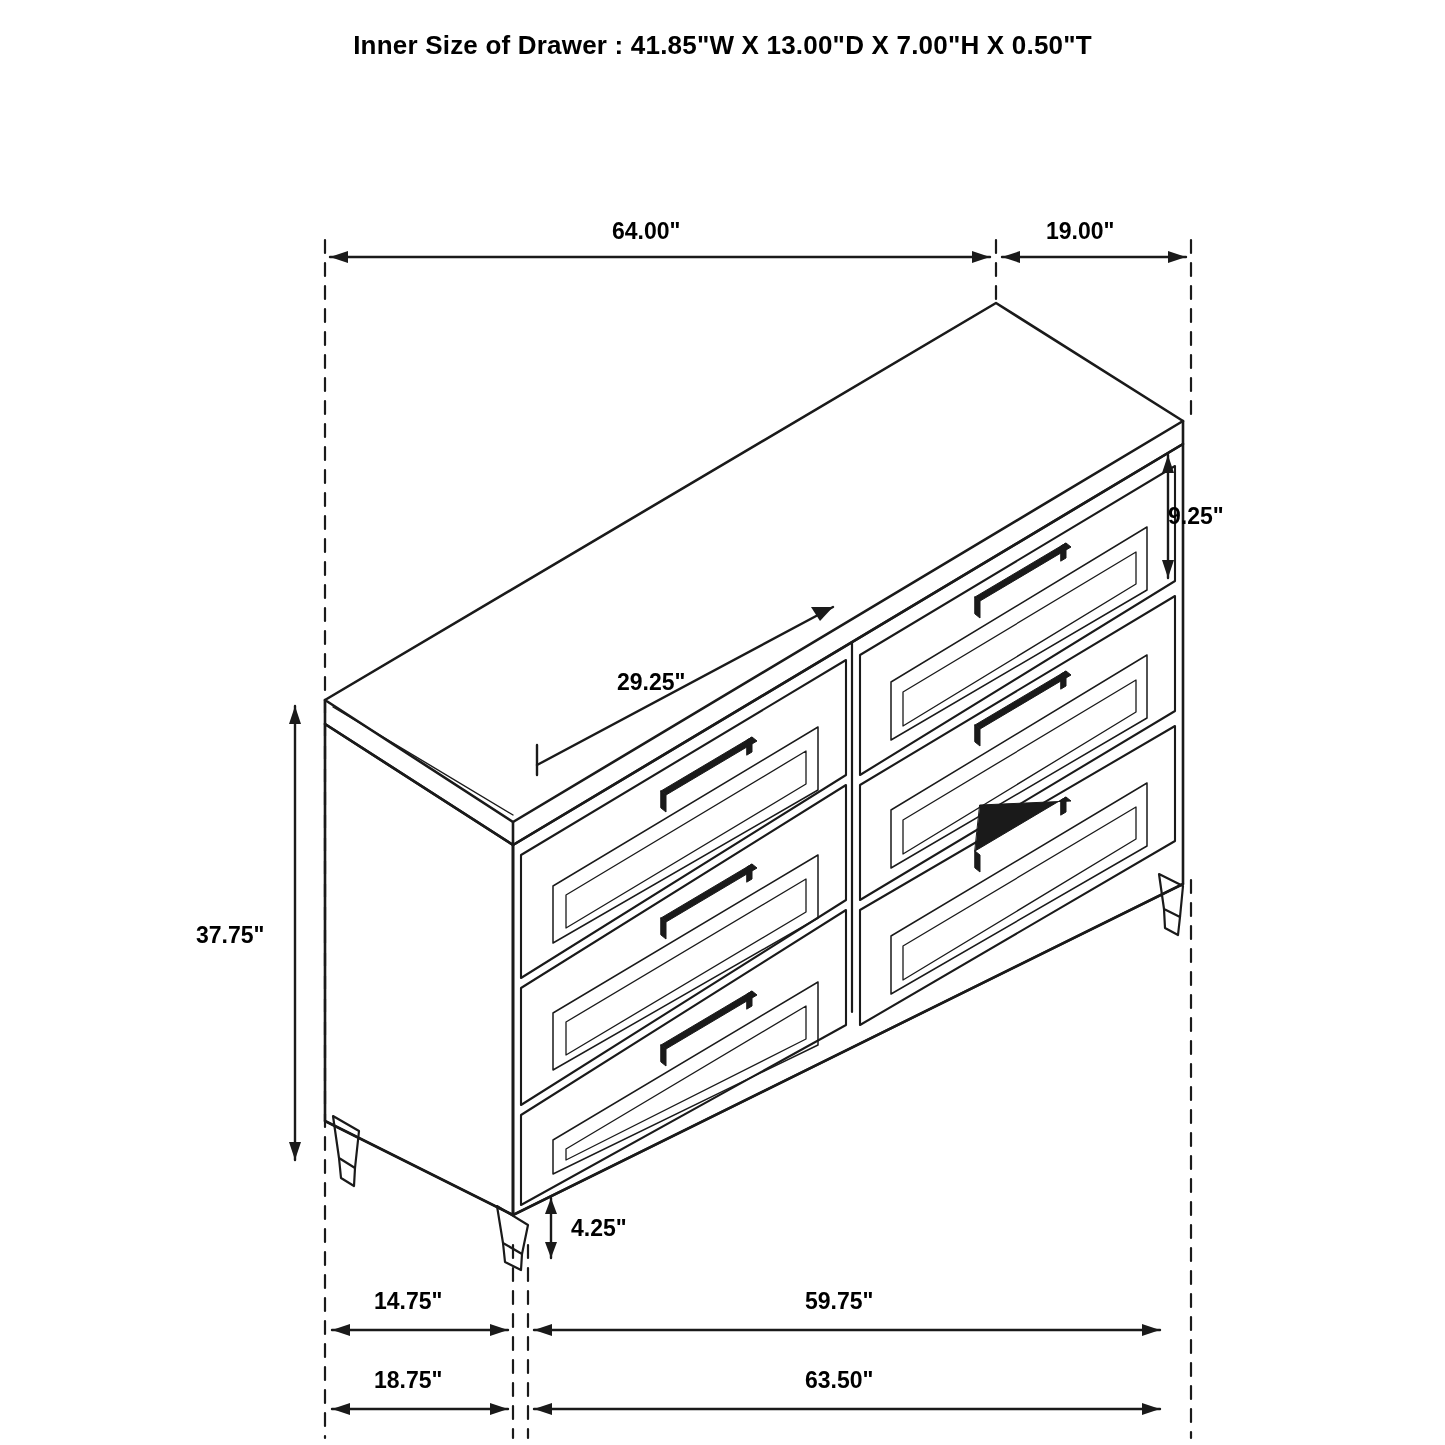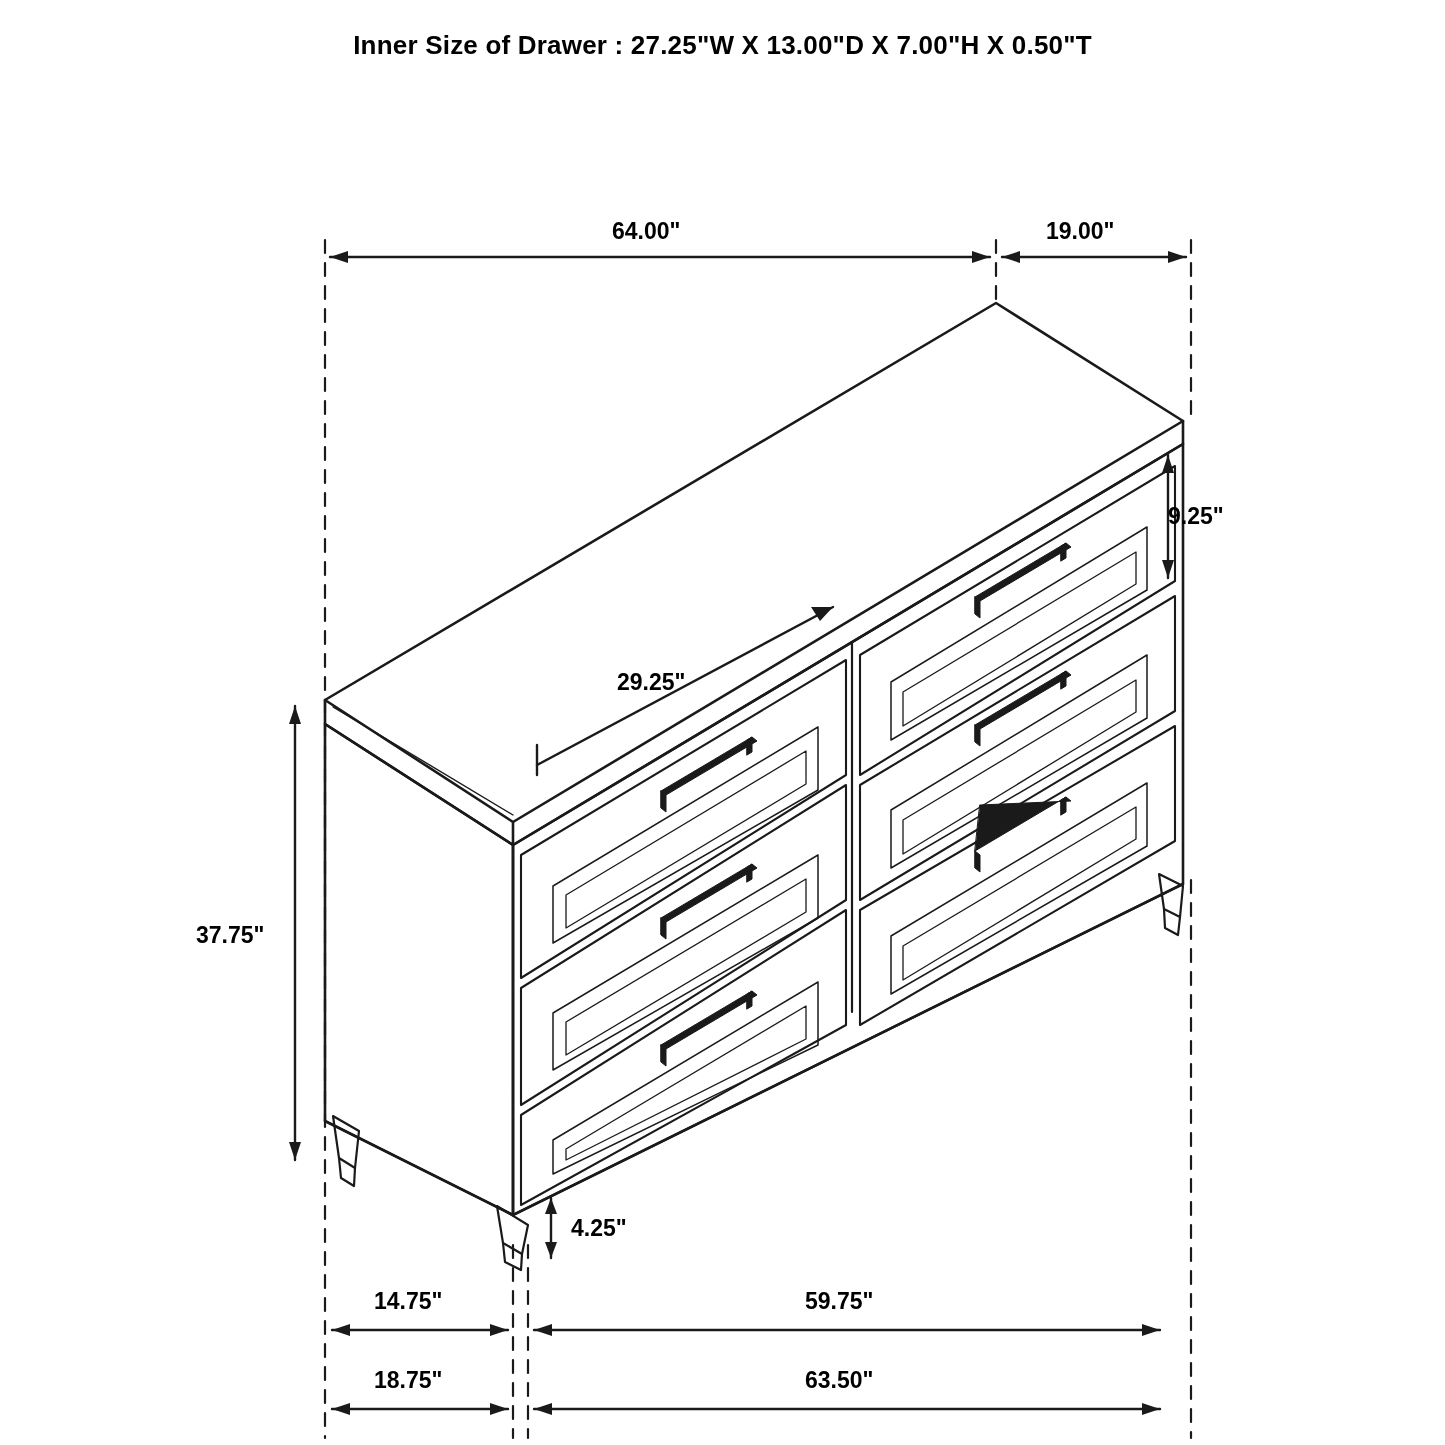--- a/index.html
+++ b/index.html
@@ -44,21 +44,21 @@
     font-size: 23px;
     font-weight: bold;
     white-space: nowrap;
   }
 </style>
 </head>
 <body>
 
 <div id="stage">
 
-  <div id="title">Inner Size of Drawer : 27.25"W X 13.00"D X 7.00"H X 0.50"T</div>
+  <div id="title">Inner Size of Drawer : 41.85"W X 13.00"D X 7.00"H X 0.50"T</div>
 
   <svg id="drawing" viewBox="0 0 1445 1445">
     <g fill="none" stroke="#1a1a1a" stroke-width="2.4" stroke-linejoin="round" stroke-linecap="round">
 
       <g stroke-dasharray="13 10" stroke-width="2.2">
         <line x1="325" y1="240" x2="325" y2="1438"></line>
         <line x1="996" y1="240" x2="996" y2="300"></line>
         <line x1="1191" y1="240" x2="1191" y2="420"></line>
         <line x1="1191" y1="880" x2="1191" y2="1438"></line>
         <line x1="513" y1="1245" x2="513" y2="1438"></line>

